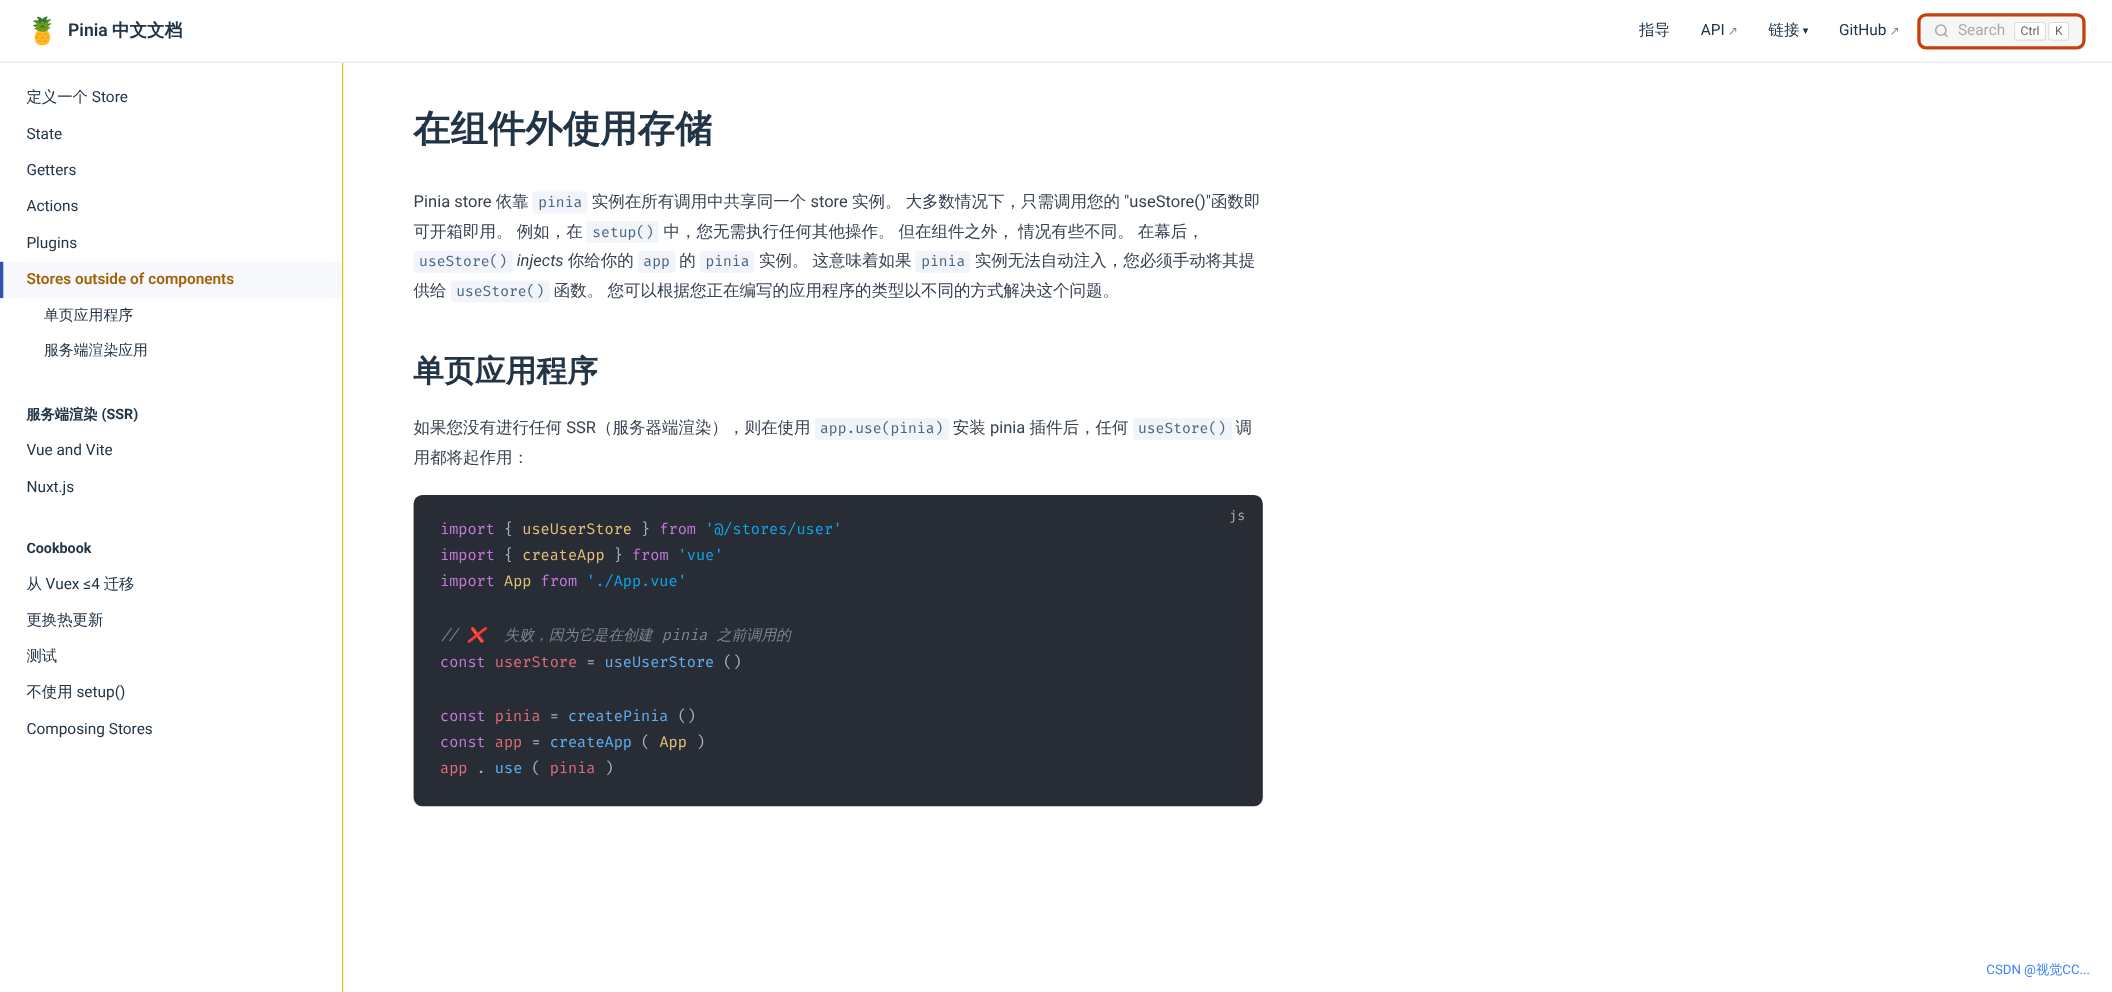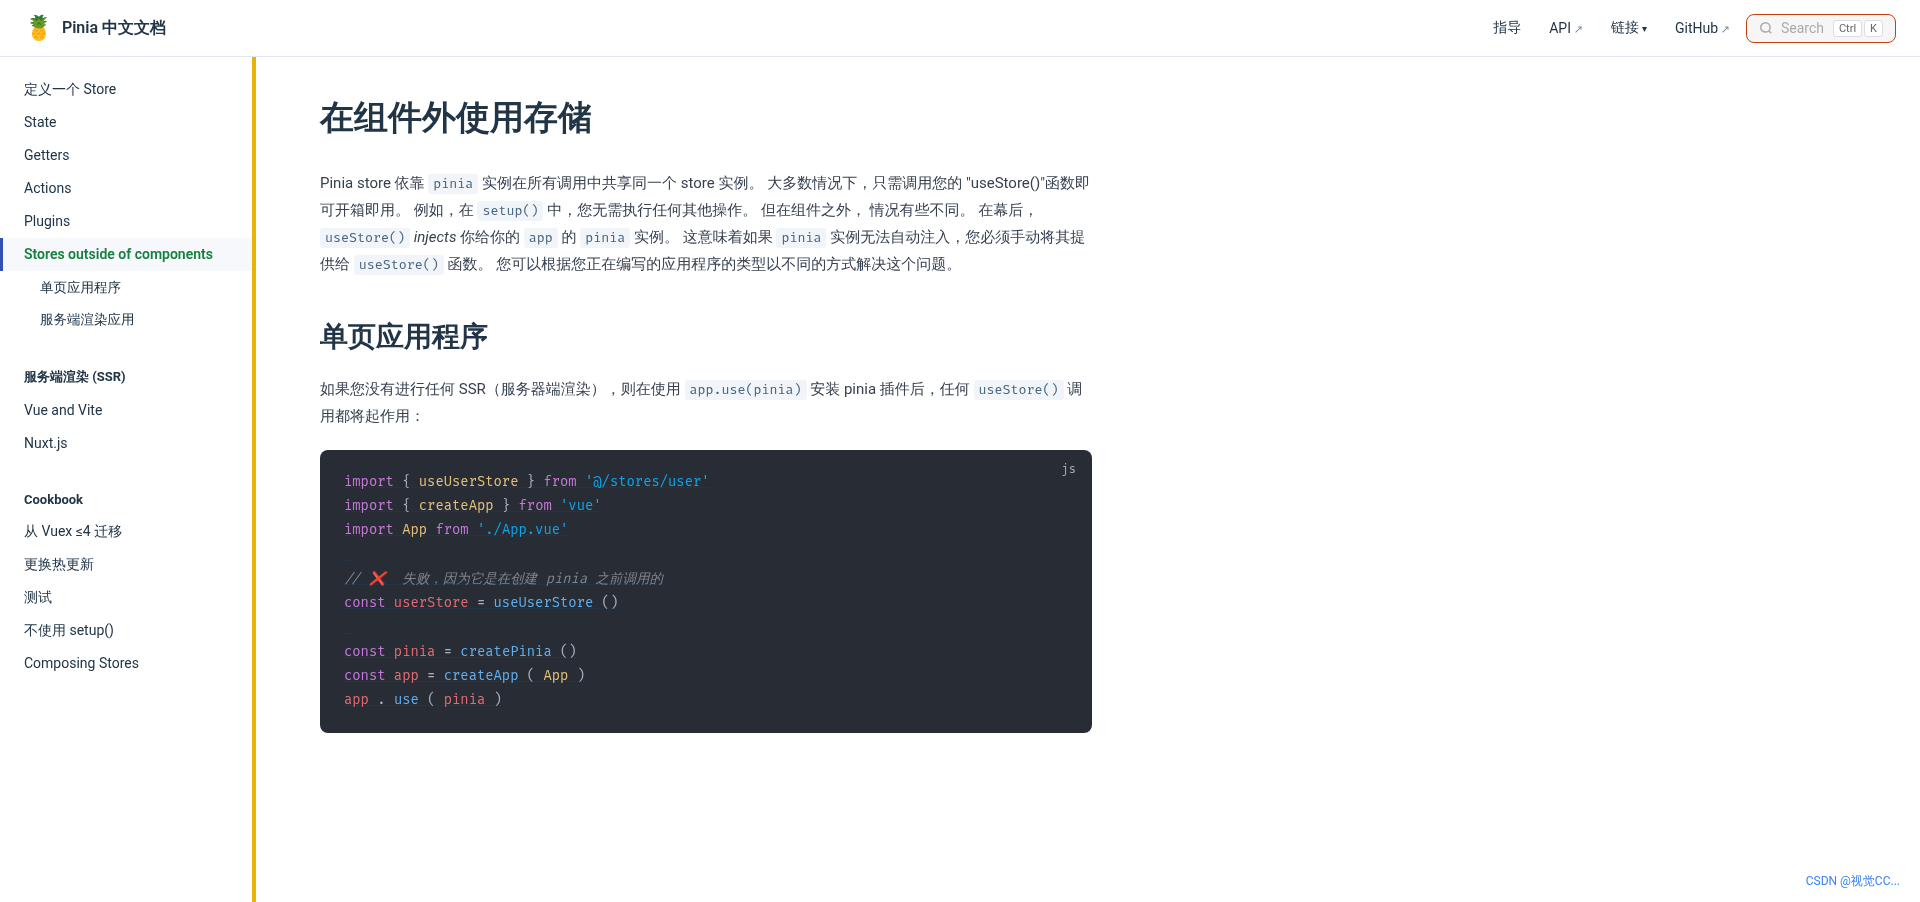--- a/index.html
+++ b/index.html
@@ -56,21 +56,21 @@
       gap: 3px;
     }
     .header-nav .dropdown::after {
       content: '▾';
       font-size: 10px;
     }
     .search-btn {
       display: flex;
       align-items: center;
       gap: 8px;
-      border: 1px solid #c2410c;
+      border: 3px solid #c2410c;
       border-radius: 8px;
       padding: 5px 12px;
       cursor: pointer;
       font-size: 14px;
       color: #aaa;
       background: #f6f6f7;
       min-width: 150px;
     }
     .search-btn .kbd {
       margin-left: auto;
@@ -88,38 +88,38 @@
 
     
     .layout {
       display: flex;
       margin-top: 57px;
       height: calc(100vh - 57px);
     }
 
     
     .sidebar {
-      width: 256px;
+      width: 312px;
       flex-shrink: 0;
-      border-right: 4px solid #eab308;
+      border-right: 1px solid #eab308;
       overflow-y: auto;
       padding: 16px 0;
       background: #fff;
     }
     .sidebar-item {
       display: block;
       padding: 6px 24px;
       text-decoration: none;
       color: #213547;
       font-size: 14px;
       cursor: pointer;
       line-height: 1.5;
     }
     .sidebar-item.active {
-      color: #15803d;
+      color: #a16207;
       font-weight: 600;
       border-left: 3px solid #3451b2;
       padding-left: 21px;
       background: rgba(52,81,178,0.04);
     }
     .sidebar-item.sub {
       padding-left: 40px;
       font-size: 13.5px;
     }
     .sidebar-section-title {
@@ -181,21 +181,20 @@
       font-style: italic;
     }
 
     
     .code-block-wrapper {
       background: #282c34;
       border-radius: 8px;
       overflow: hidden;
       margin: 20px 0;
       position: relative;
-      text-decoration: underline;
     }
     .code-block-lang {
       position: absolute;
       top: 12px;
       right: 16px;
       color: #aaa;
       font-size: 12px;
       font-family: monospace;
     }
     .code-block {

